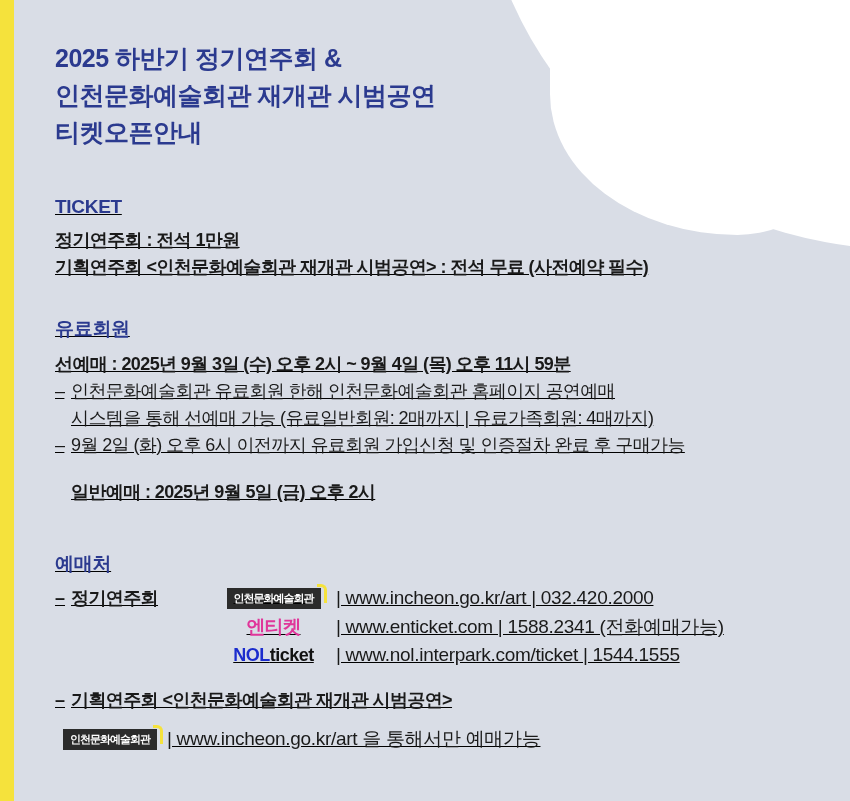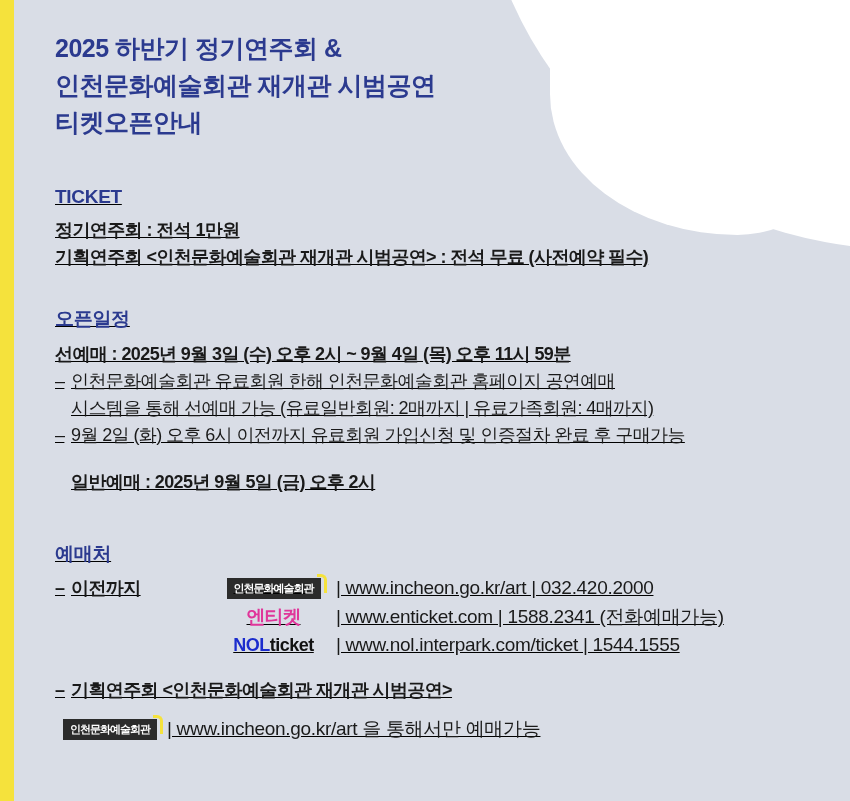--- a/index.html
+++ b/index.html
@@ -46,21 +46,21 @@
     right: 0px;
     top: -10px;
     width: 300px;
     height: 245px;
     background: #ffffff;
     border-bottom-left-radius: 200px 150px;
     border-bottom-right-radius: 120px 120px;
   }
   .content {
     position: relative;
-    padding: 30px 30px 0 55px;
+    padding: 40px 30px 0 55px;
     z-index: 5;
   }
   .title {
     color: #2b3a8f;
     font-size: 25px;
     font-weight: bold;
     line-height: 1.48;
     letter-spacing: -0.5px;
     margin: 0 0 0 0;
   }
@@ -194,21 +194,21 @@
     <div>티켓오픈안내</div>
   </div>
 
   <div class="section" style="margin-top:45px;">
     <div class="section-head">TICKET</div>
     <div class="line">정기연주회 : 전석 1만원</div>
     <div class="line">기획연주회 &lt;인천문화예술회관 재개관 시범공연&gt; : 전석 무료 (사전예약 필수)</div>
   </div>
 
   <div class="section" style="margin-top:34px;">
-    <div class="section-head">오픈일정</div>
+    <div class="section-head">유료회원</div>
     <div class="line">선예매 : 2025년 9월 3일 (수) 오후 2시 ~ 9월 4일 (목) 오후 11시 59분</div>
 
     <div class="dash-line">
       <span class="dash">–</span>
       <span class="txt">
         <span>인천문화예술회관 유료회원 한해 인천문화예술회관 홈페이지 공연예매</span>
       </span>
     </div>
     <div class="dash-line indent">
       <span class="txt">시스템을 통해 선예매 가능 (유료일반회원: 2매까지 | 유료가족회원: 4매까지)</span>
@@ -220,21 +220,21 @@
     </div>
 
     <div class="line" style="padding-left:16px;margin-top:20px;">일반예매 : 2025년 9월 5일 (금) 오후 2시</div>
   </div>
 
   <div class="section" style="margin-top:45px;">
     <div class="section-head">예매처</div>
 
     <div class="vendor-row">
       <span class="vendor-dash">–</span>
-      <span class="vendor-name" style="width:140px;">이전까지</span>
+      <span class="vendor-name" style="width:140px;">정기연주회</span>
       <span class="logo-slot">
         <span class="logo-incheon">인천문화예술회관</span>
       </span>
       <span class="vendor-info">| www.incheon.go.kr/art | 032.420.2000</span>
     </div>
 
     <div class="vendor-row">
       <span class="vendor-dash"></span>
       <span class="vendor-name" style="width:140px;"></span>
       <span class="logo-slot">

